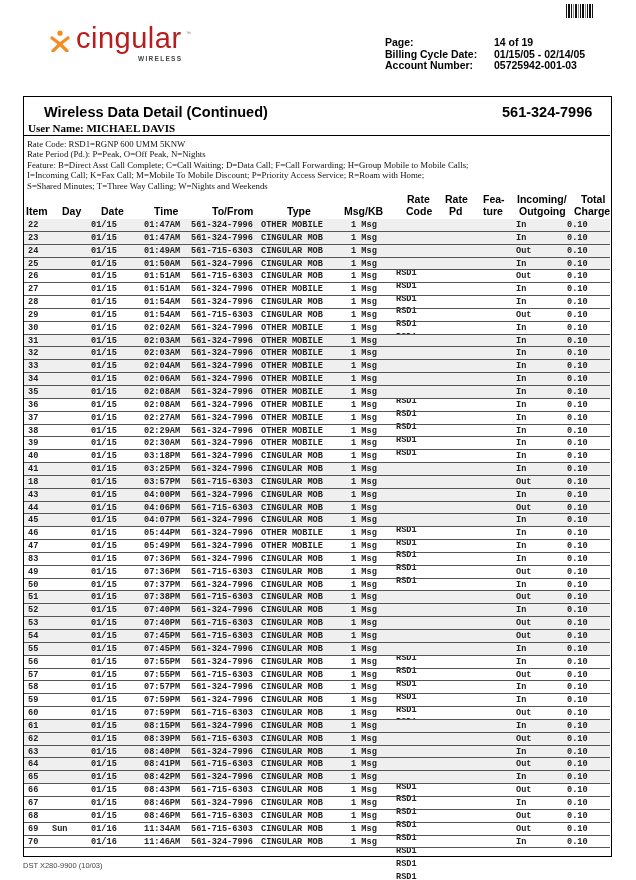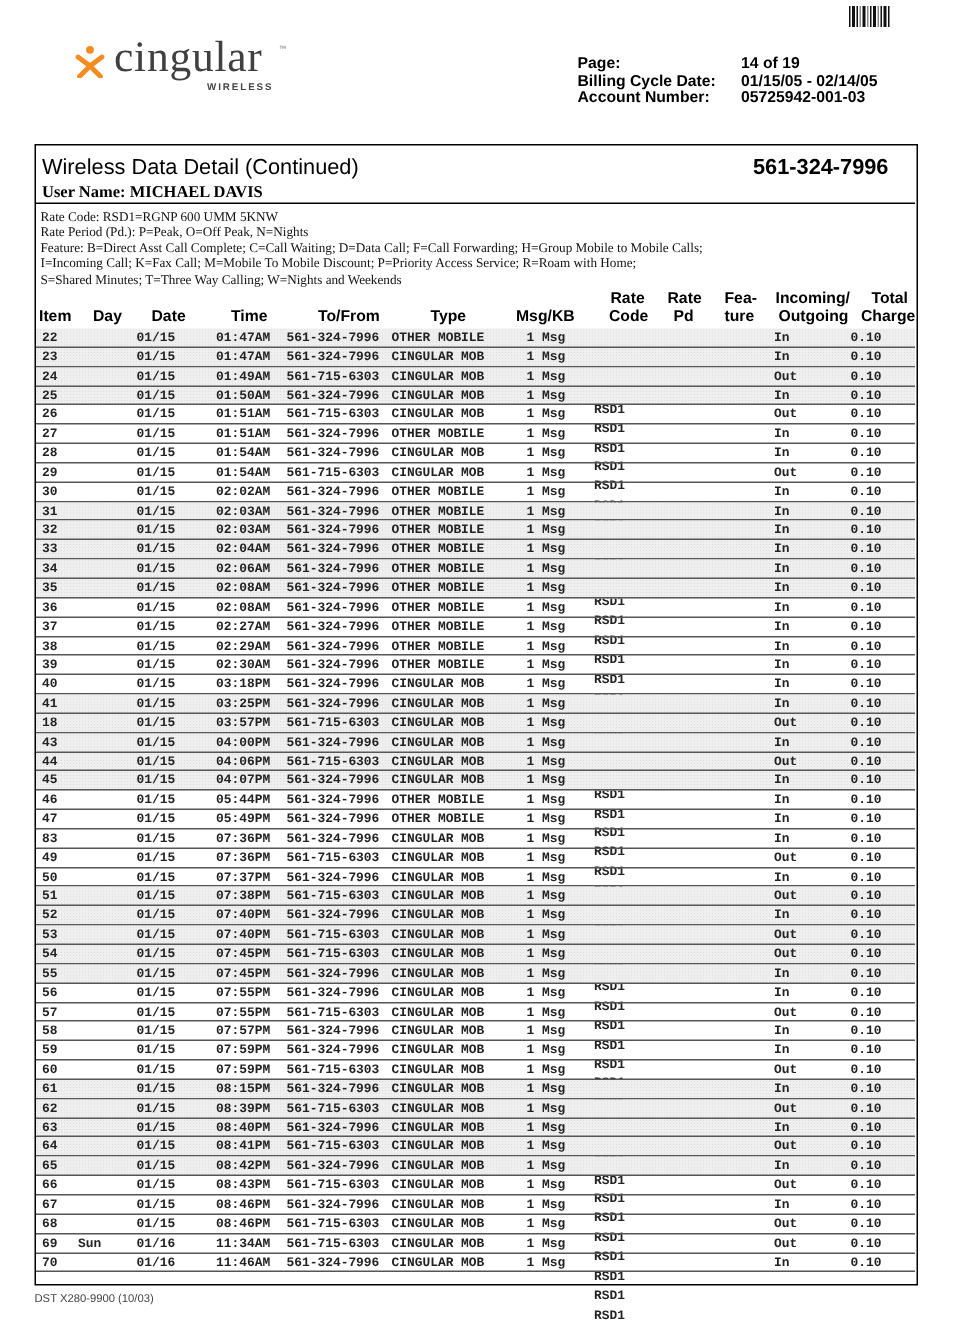--- a/index.html
+++ b/index.html
@@ -4,32 +4,32 @@
 <style>
   * { box-sizing: border-box; margin: 0; padding: 0; }
   html, body { width: 636px; height: 880px; background: #ffffff; overflow: hidden; }
   body { position: relative; font-family: "Liberation Sans", sans-serif; color: #000; }
 
   .barcode { position: absolute; left: 566px; top: 4px; height: 14px; display: flex; gap: 1px; }
   .barcode span { display: block; height: 14px; background: #111; }
 
   .logo { position: absolute; left: 50px; top: 24px; width: 140px; height: 40px; }
   .logo .mark { position: absolute; left: 0; top: 6px; width: 20px; height: 22px; }
-  .logo .word { position: absolute; left: 26px; top: -2px; font-family: Liberation Serif, serif; font-size: 29px; color: #404040; letter-spacing: 0.5px; font-weight: normal; }
+  .logo .word { position: absolute; left: 26px; top: -2px; font-family: Liberation Sans, sans-serif; font-size: 29px; color: #b91c1c; letter-spacing: 0.5px; font-weight: normal; }
   .logo .tm { position: absolute; left: 136px; top: 6px; font-size: 5px; color: #777; }
   .logo .sub { position: absolute; left: 88px; top: 31px; font-size: 6.5px; font-weight: bold; letter-spacing: 1.3px; color: #444; }
 
   .acct { position: absolute; left: 385px; top: 37px; font-size: 10.5px; font-weight: bold; line-height: 11.5px; }
   .acct .row { display: flex; }
   .acct .k { width: 109px; }
   .acct .v { }
 
   .box { position: absolute; left: 23px; top: 96px; width: 589px; height: 761px; border: 1.5px solid #000; }
   .title-area { position: absolute; left: 0; top: 0; width: 586px; height: 39px; border-bottom: 1px solid #000; }
-  .title { position: absolute; left: 4px; top: 7px; font-size: 14.5px; font-weight: normal; }
+  .title { position: absolute; left: 20px; top: 7px; font-size: 14.5px; font-weight: bold; }
   .phone { position: absolute; left: 478px; top: 7px; font-size: 14.5px; font-weight: bold; }
   .user { position: absolute; left: 4px; top: 25px; font-family: "Liberation Serif", serif; font-size: 11px; font-weight: bold; }
 
   .legend { position: absolute; left: 3px; top: 42px; font-family: "Liberation Serif", serif; font-size: 8.8px; line-height: 10.4px; color: #111; }
 
   .hdr { position: absolute; left: 0; top: 96px; width: 586px; height: 24px; font-size: 10.5px; font-weight: bold; }
   .hdr div { position: absolute; line-height: 12px; white-space: nowrap; }
 
   .rows { position: absolute; left: 0; top: 122px; width: 586px; }
   .tr { position: relative; height: 12.85px; border-bottom: 1.3px solid #555; font-family: "Liberation Mono", monospace; font-size: 8.6px; font-weight: bold; color: #222; }

